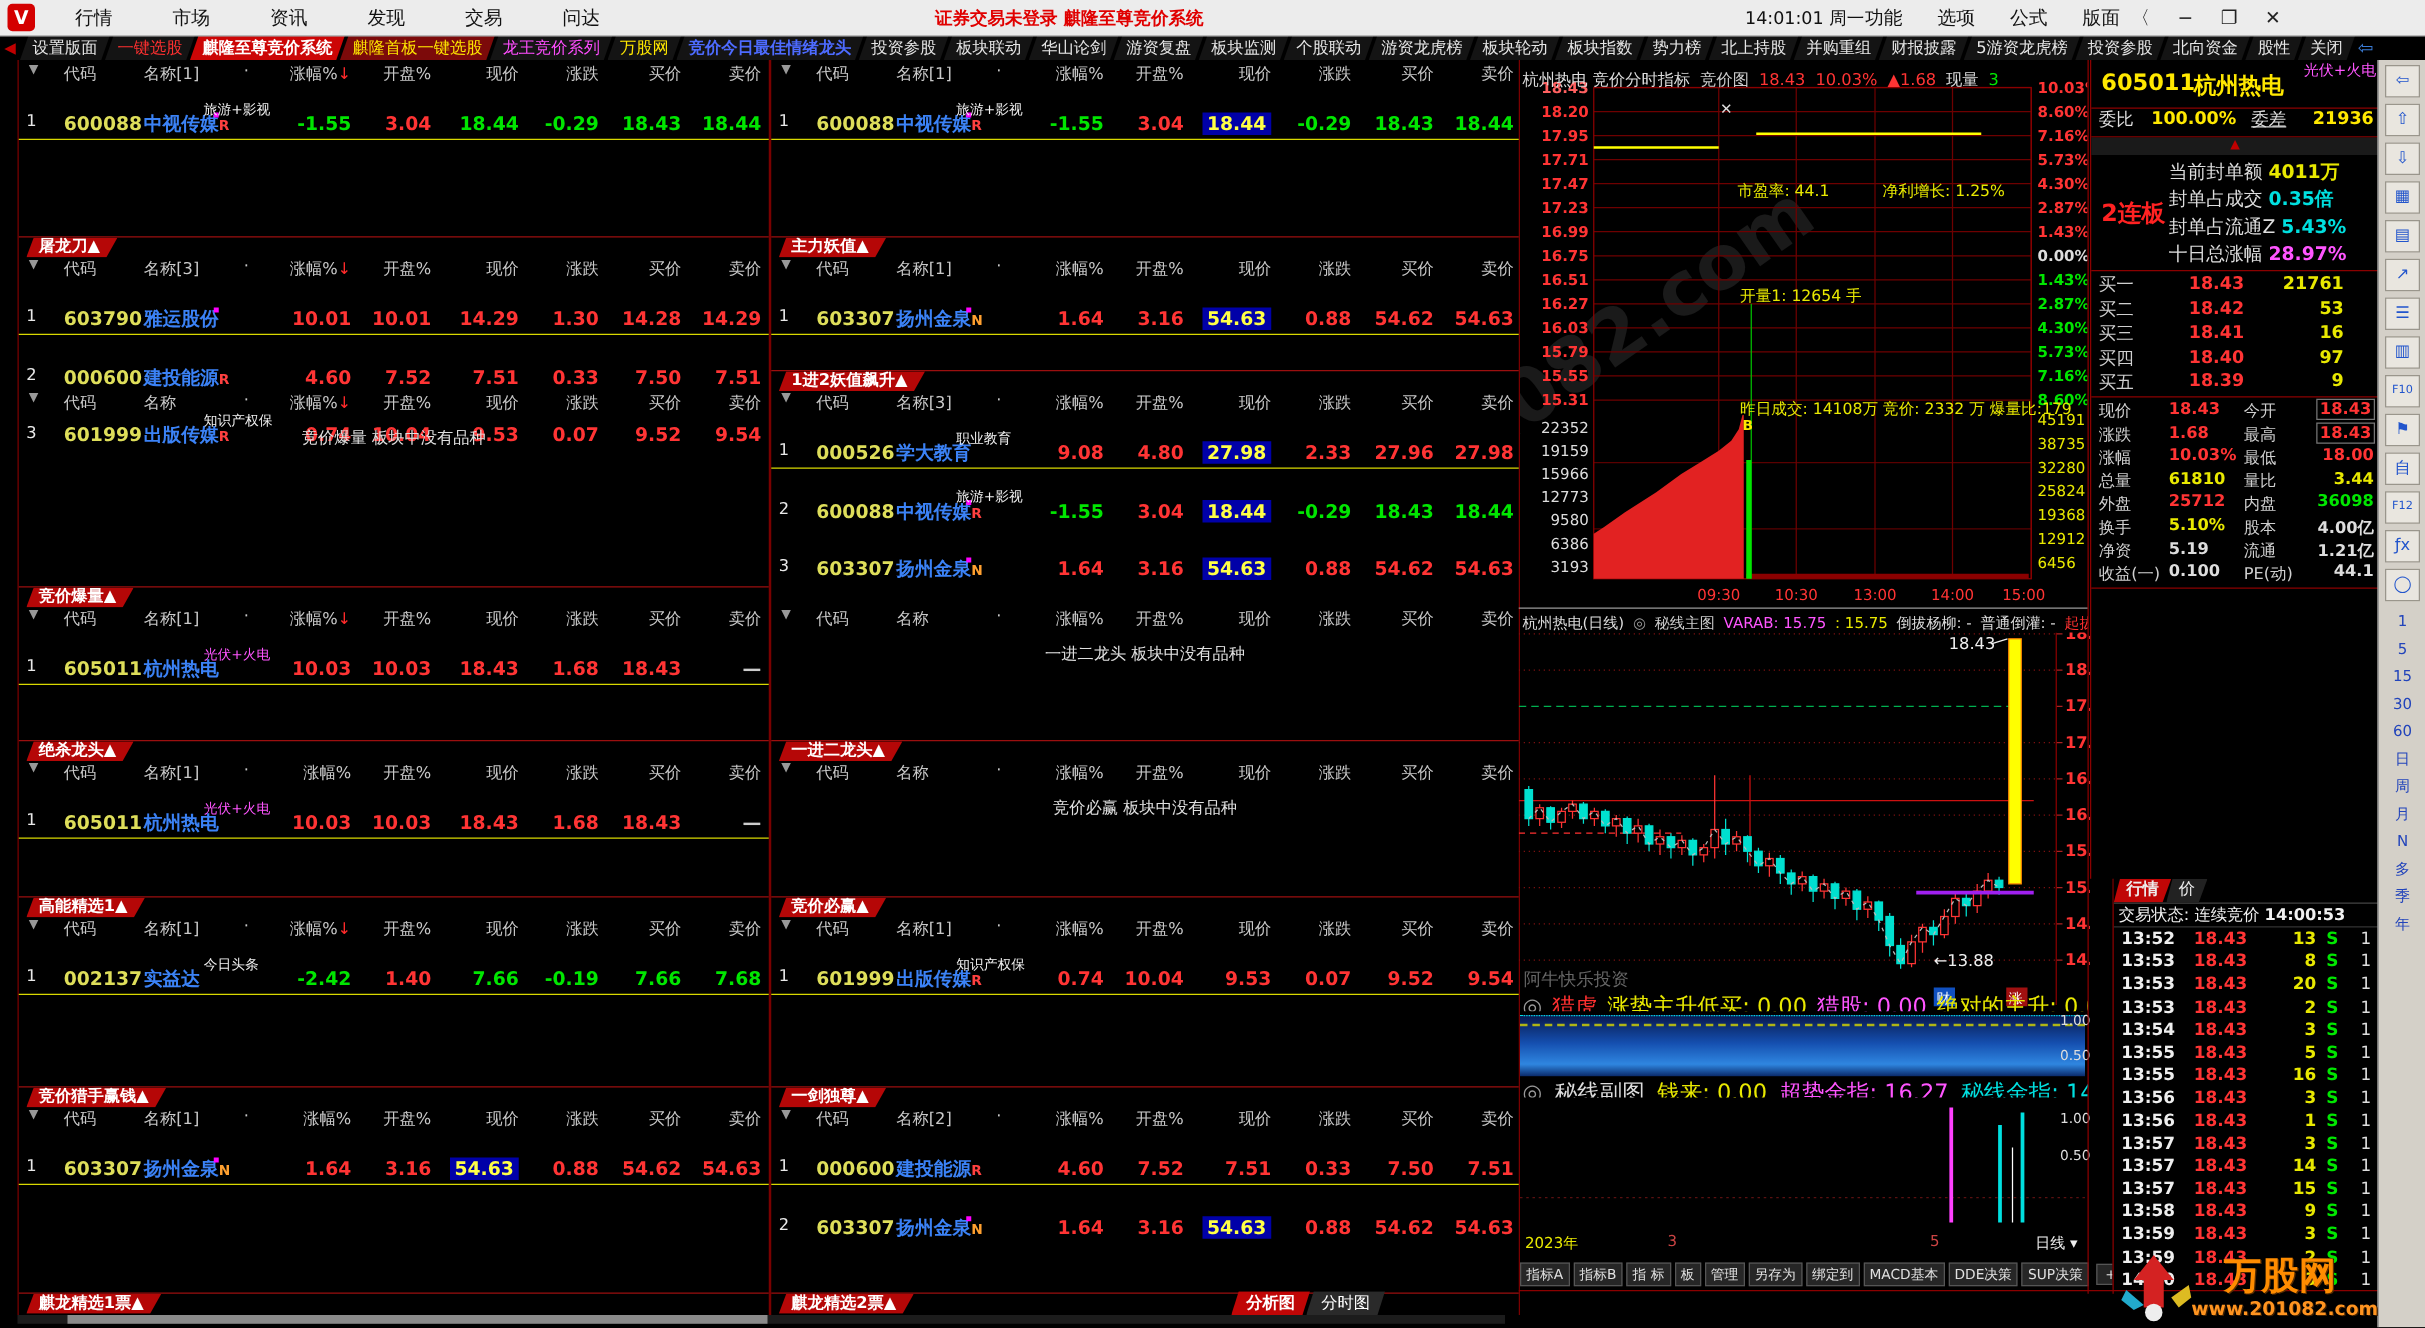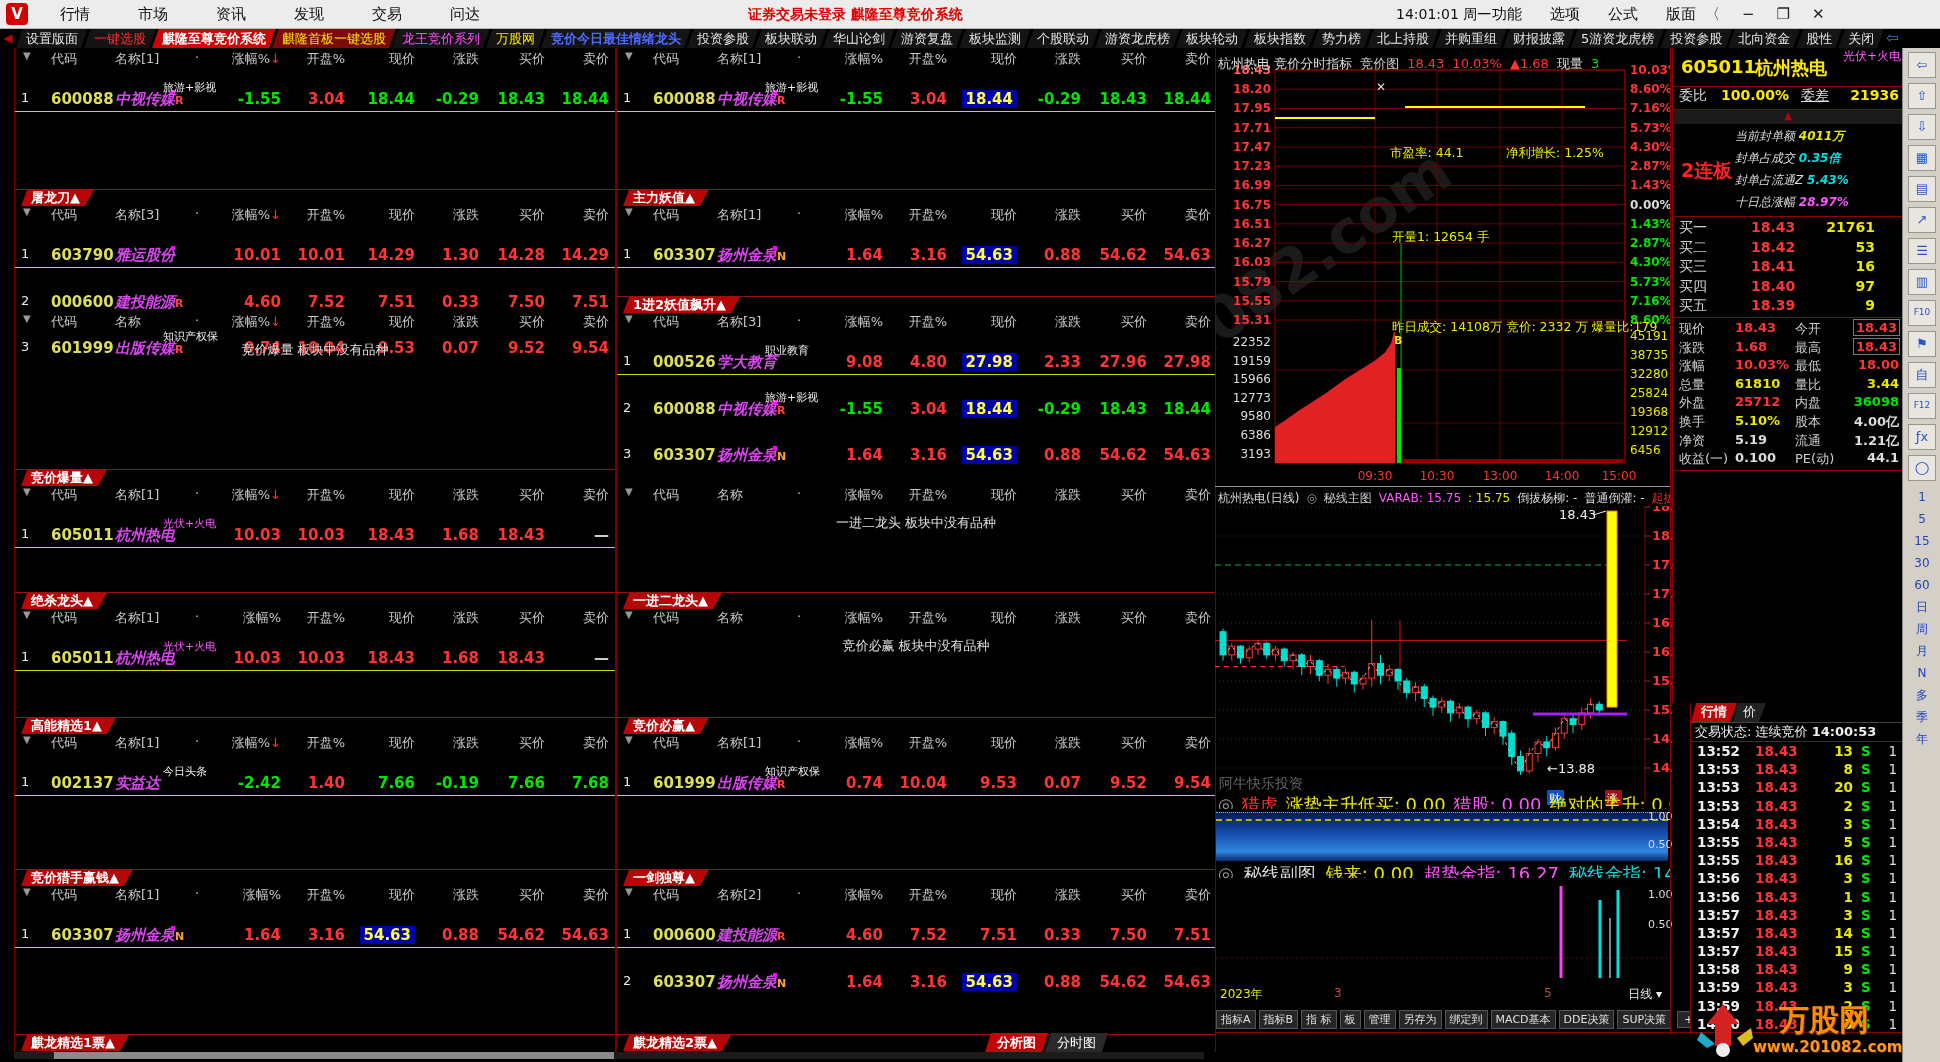--- a/index.html
+++ b/index.html
@@ -28,21 +28,21 @@
   
   .stockcol{position:absolute;top:48px;height:1004px;border-left:1px solid #7a0000;border-right:1px solid #7a0000;background:#000;z-index:5;}
   .panel{position:absolute;left:0;width:100%;}
   .phead{position:relative;height:20px;color:#c8c8c8;font-size:13px;}
   .prow{position:relative;height:23px;font-size:15px;font-weight:bold;}
   .prow.sel{border-bottom:1px solid #d8d800;}
   .cell{position:absolute;top:2px;white-space:nowrap;}
   .r{text-align:right;}
   .seq{color:#e8e8e8;font-weight:normal;font-size:13px;}
   .code{color:#dede5a;}
-  .name{color:#d946ef;font-style:italic;}
+  .name{color:#3b82f6;}
   .up{color:#ff3434;}
   .dn{color:#00e600;}
   .neu{color:#cccccc;}
   .yel{color:#e8e800;}
   .wht{color:#dddddd;}
   .mag{color:#ff55ff;}
   .cyan{color:#00e0e0;}
   .pricebox{background:#0000a8;color:#ffff46;padding:0 4px;}
   .tagtxt{position:absolute;left:148px;top:-8px;font-size:11px;font-weight:normal;color:#f0f0f0;z-index:3;}
   .tagtxt.mag{color:#ff55ff;}
@@ -70,21 +70,21 @@
   
   .quote{position:absolute;left:1672px;top:48px;width:230px;height:655px;background:#000;border-left:1px solid #8b0000;z-index:6;font-size:14px;}
   .qtitle{position:relative;height:38px;border-bottom:1px solid #8b0000;}
   .qcode{position:absolute;left:8px;top:8px;color:#ffe800;font-size:18px;font-weight:bold;}
   .qname{position:absolute;left:82px;top:8px;color:#ffe800;font-size:18px;font-weight:bold;}
   .qtag{position:absolute;right:2px;top:0px;color:#ff55ff;font-size:12px;}
   .qweibi{position:relative;height:22px;border-bottom:1px solid #8b0000;color:#ddd;}
   .qcollapse{position:relative;height:14px;text-align:center;color:#c00000;background:#1a1a1a;font-size:10px;line-height:12px;}
   .qseal{position:relative;height:92px;border-bottom:1px solid #8b0000;}
   .lianban{position:absolute;left:8px;top:34px;color:#ff2222;font-size:19px;font-weight:bold;}
-  .sealrow{position:absolute;left:62px;width:165px;height:20px;font-size:12px;color:#ddd;white-space:nowrap;font-style:italic;}
+  .sealrow{position:absolute;left:62px;width:165px;height:20px;font-size:15px;color:#ddd;white-space:nowrap;}
   .qbids{position:relative;height:100px;border-bottom:1px solid #8b0000;}
   .bidrow{position:absolute;left:0;width:100%;height:20px;}
   .qgrid{position:relative;height:152px;border-bottom:1px solid #8b0000;}
   .qgrow{position:absolute;left:0;width:100%;height:19px;font-size:13px;}
   .qlab{color:#cfcfcf;}
   .valbox{outline:1px solid #777;padding:0 2px;}
   
   .ticks{position:absolute;left:1690px;top:703px;width:212px;height:332px;background:#000;border-left:1px solid #8b0000;z-index:6;}
   .ticktabs{position:relative;height:19px;background:#000;border-bottom:1px solid #444;display:flex;}
   .ttab{padding:0 10px;font-size:13px;line-height:18px;color:#eee;background:#222;clip-path:polygon(5px 0,100% 0,calc(100% - 7px) 100%,0 100%);margin-right:-4px;}

